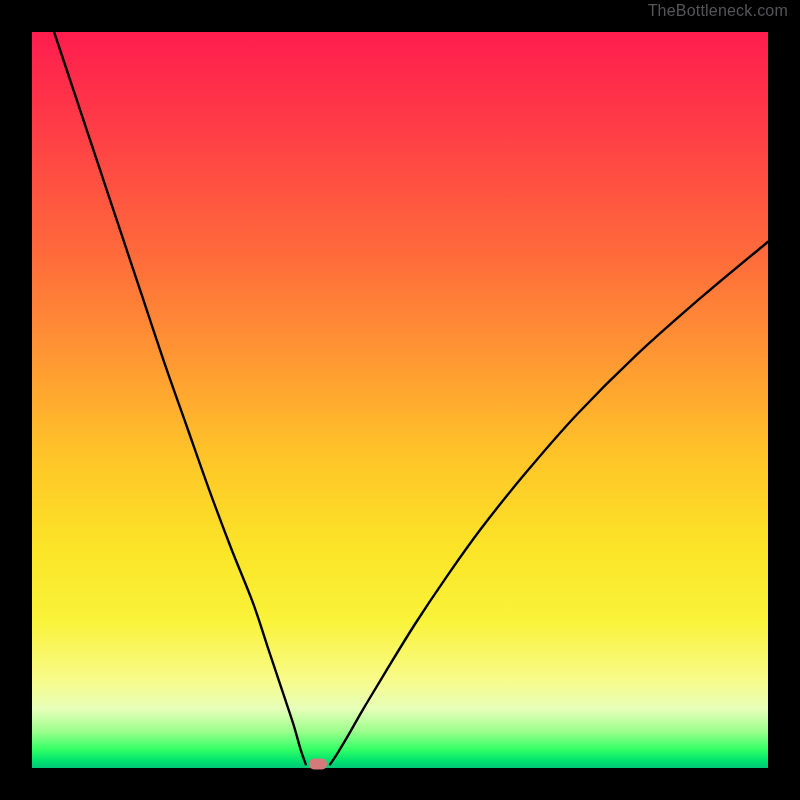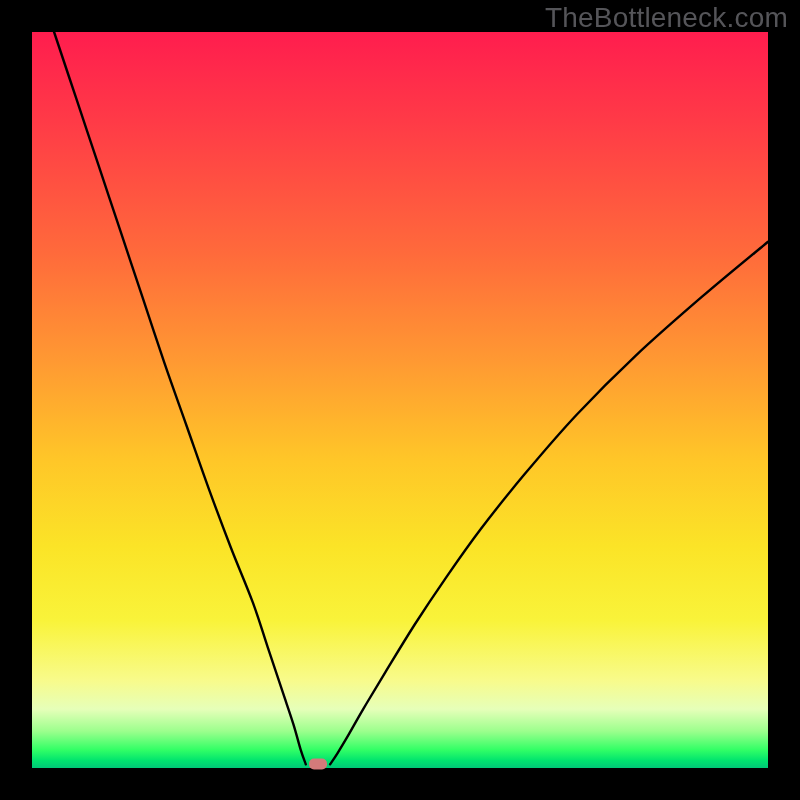--- a/index.html
+++ b/index.html
@@ -9,21 +9,21 @@
     background: #000;
     position: relative;
     overflow: hidden;
     font-family: Arial, Helvetica, sans-serif;
   }
   .attribution {
     position: absolute;
     top: 2px;
     right: 12px;
     color: #555559;
-    font-size: 28px;
+    font-size: 16px;
     font-weight: 500;
     letter-spacing: 0.2px;
     z-index: 10;
   }
   .plot-area {
     position: absolute;
     left: 32px;
     top: 32px;
     width: 736px;
     height: 736px;

